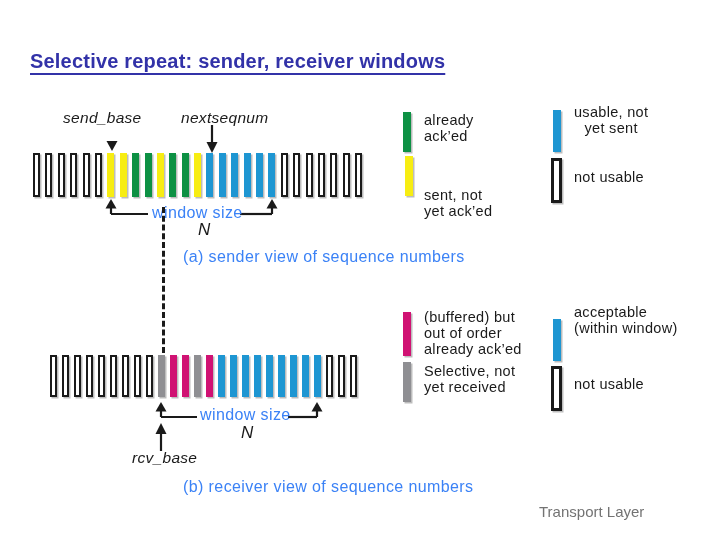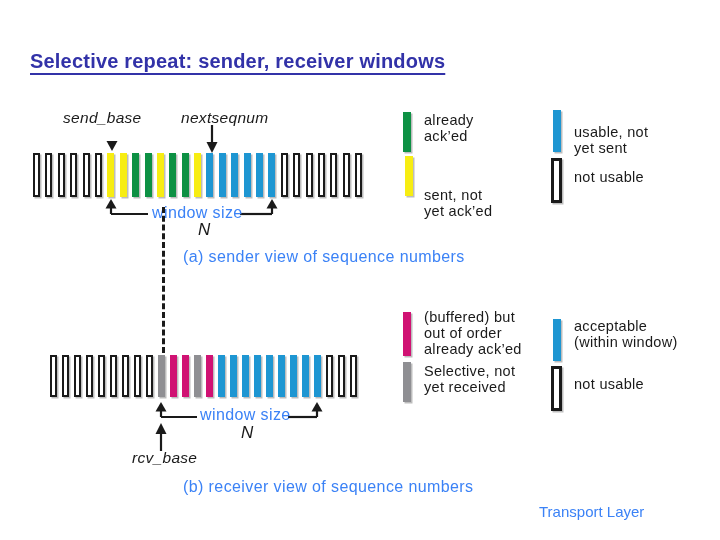--- a/index.html
+++ b/index.html
@@ -39,21 +39,21 @@
   #receiver-bar-row .bar{height:42px;}
   .swatch{box-shadow:1.5px 1.5px 0 #bdbdbd;}
   .swatch.outline{background:#fff;border:3px solid #1a1a1a;box-sizing:border-box;}
   .legend-text{
     font-size:14.5px;line-height:1.12;letter-spacing:.3px;color:#1a1a1a;white-space:nowrap;
   }
   #dashed-line{
     left:162px;top:207px;height:146px;width:0;
     border-left:3px dashed #1a1a1a;
   }
-  .footer-text{font-size:15px;color:#3b82f6;white-space:nowrap;}
+  .footer-text{font-size:15px;color:#737373;white-space:nowrap;}
   svg{display:block;}
   svg line{stroke:#1a1a1a;stroke-width:2.2;}
   svg polygon{fill:#1a1a1a;}
 </style>
 </head>
 <body>
 
 <div class="abs" id="slide-title">Selective repeat: sender, receiver windows</div>
 
 <div class="abs var-label" style="left:63px;top:109px;">send_base</div>
@@ -113,21 +113,21 @@
 
 <div class="abs diagram-text" style="left:183px;top:248px;">(a) sender view of sequence numbers</div>
 
 <div class="abs swatch" style="left: 403px; top: 112px; width: 8px; height: 40px; background: rgb(13, 145, 68);"></div>
 <div class="abs legend-text" style="left:424px;top:112px;">
   <div>already</div>
   <div>ack’ed</div>
 </div>
 
 <div class="abs swatch" style="left: 553px; top: 110px; width: 8px; height: 42px; background: rgb(30, 150, 210);"></div>
-<div class="abs legend-text" style="left:574px;top:124px;">
+<div class="abs legend-text" style="left:574px;top:104px;text-align:center;">
   <div>usable, not</div>
   <div>yet sent</div>
 </div>
 
 <div class="abs swatch" style="left: 405px; top: 156px; width: 8px; height: 40px; background: rgb(247, 237, 19);"></div>
 <div class="abs legend-text" style="left:424px;top:159px;margin-top:28px;">
   <div>sent, not</div>
   <div>yet ack’ed</div>
 </div>
 
@@ -137,21 +137,21 @@
 </div>
 
 <div class="abs swatch" style="left: 403px; top: 312px; width: 8px; height: 44px; background: rgb(208, 18, 115);"></div>
 <div class="abs legend-text" style="left:424px;top:309px;">
   <div>(buffered) but</div>
   <div>out of order</div>
   <div>already ack’ed</div>
 </div>
 
 <div class="abs swatch" style="left: 553px; top: 319px; width: 8px; height: 42px; background: rgb(30, 150, 210);"></div>
-<div class="abs legend-text" style="left:574px;top:318px;">
+<div class="abs legend-text" style="left:574px;top:304px;">
   <div>acceptable</div>
   <div>(within window)</div>
 </div>
 
 <div class="abs swatch" style="left: 403px; top: 362px; width: 8px; height: 40px; background: rgb(143, 143, 147);"></div>
 <div class="abs legend-text" style="left:424px;top:363px;">
   <div>Selective,  not</div>
   <div>yet received</div>
 </div>
 

